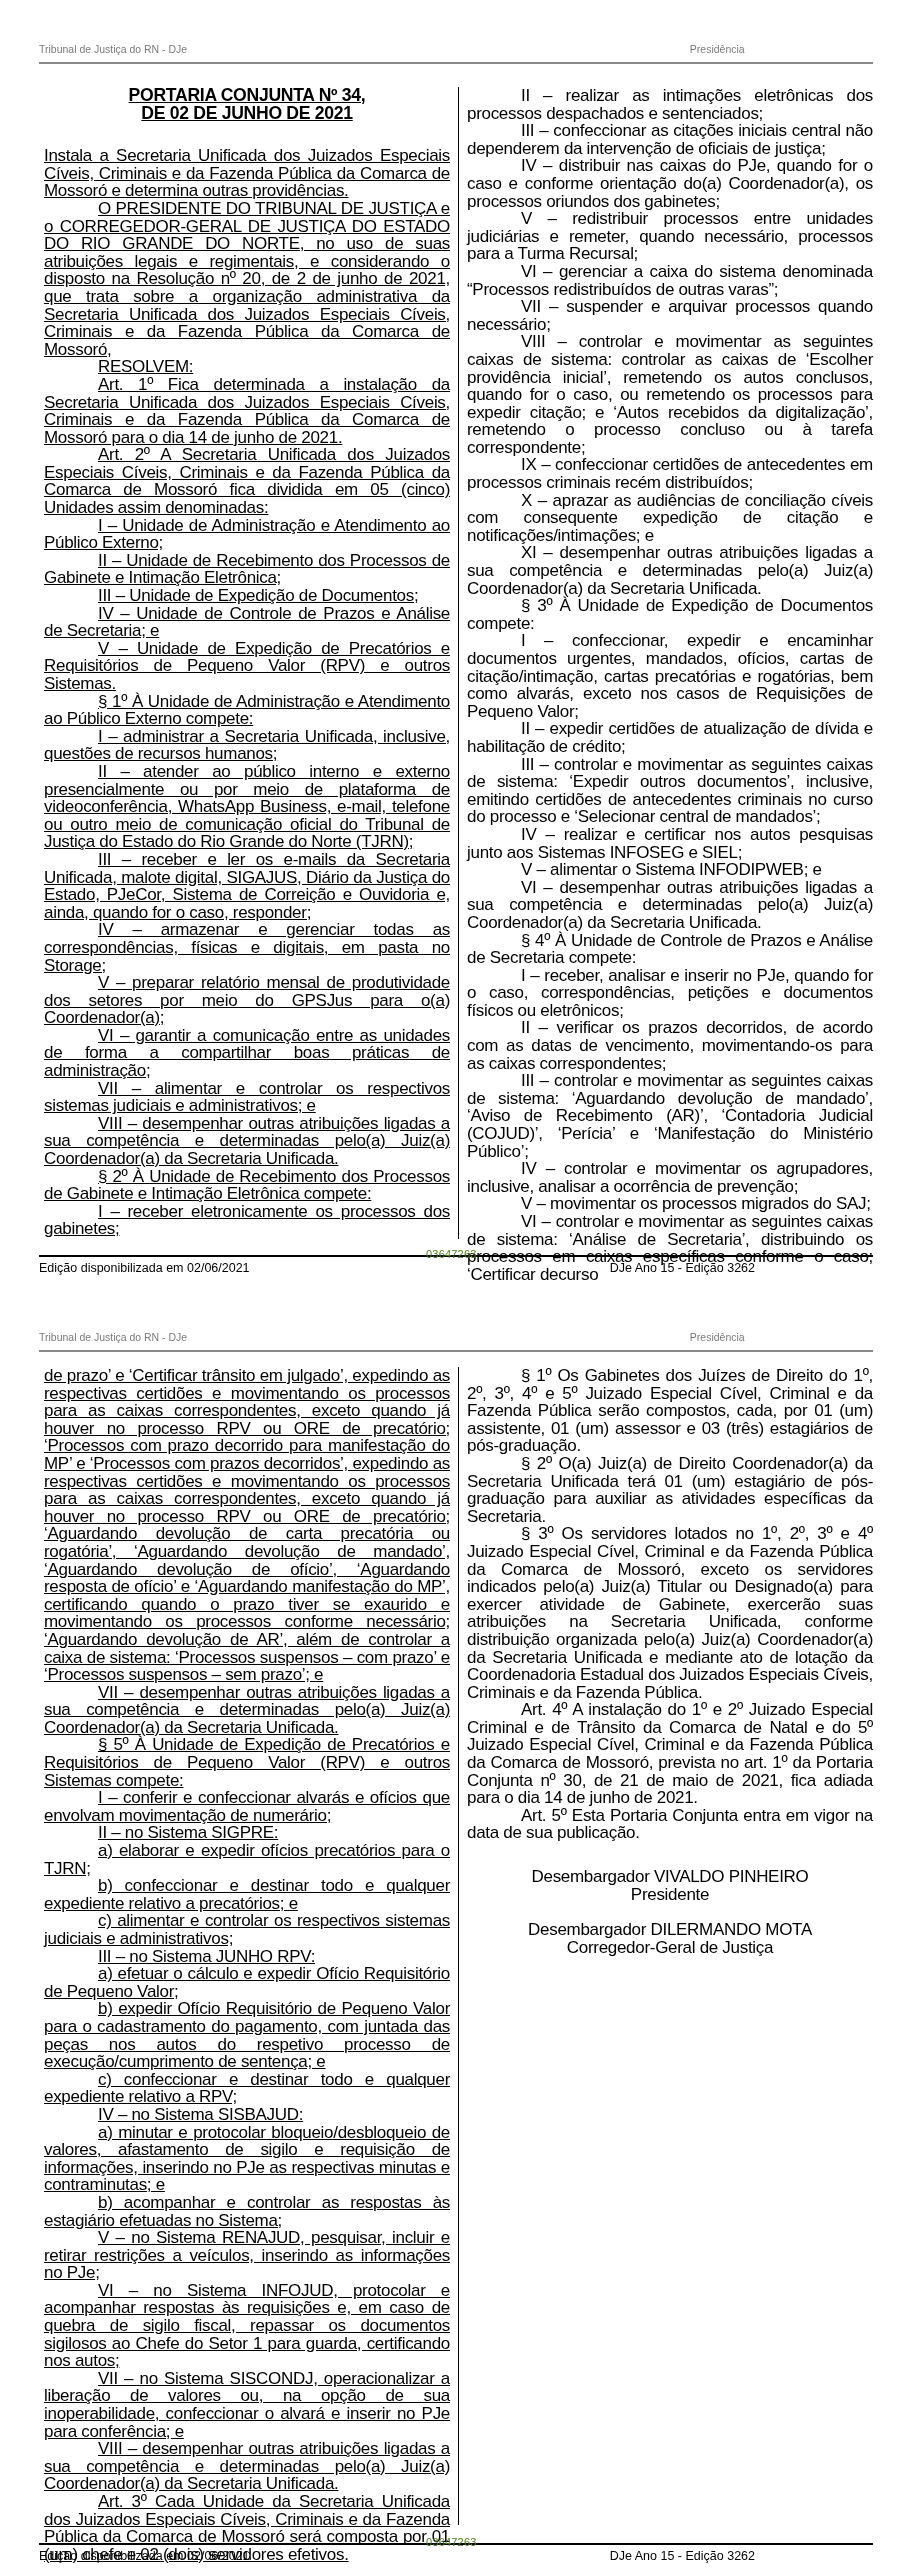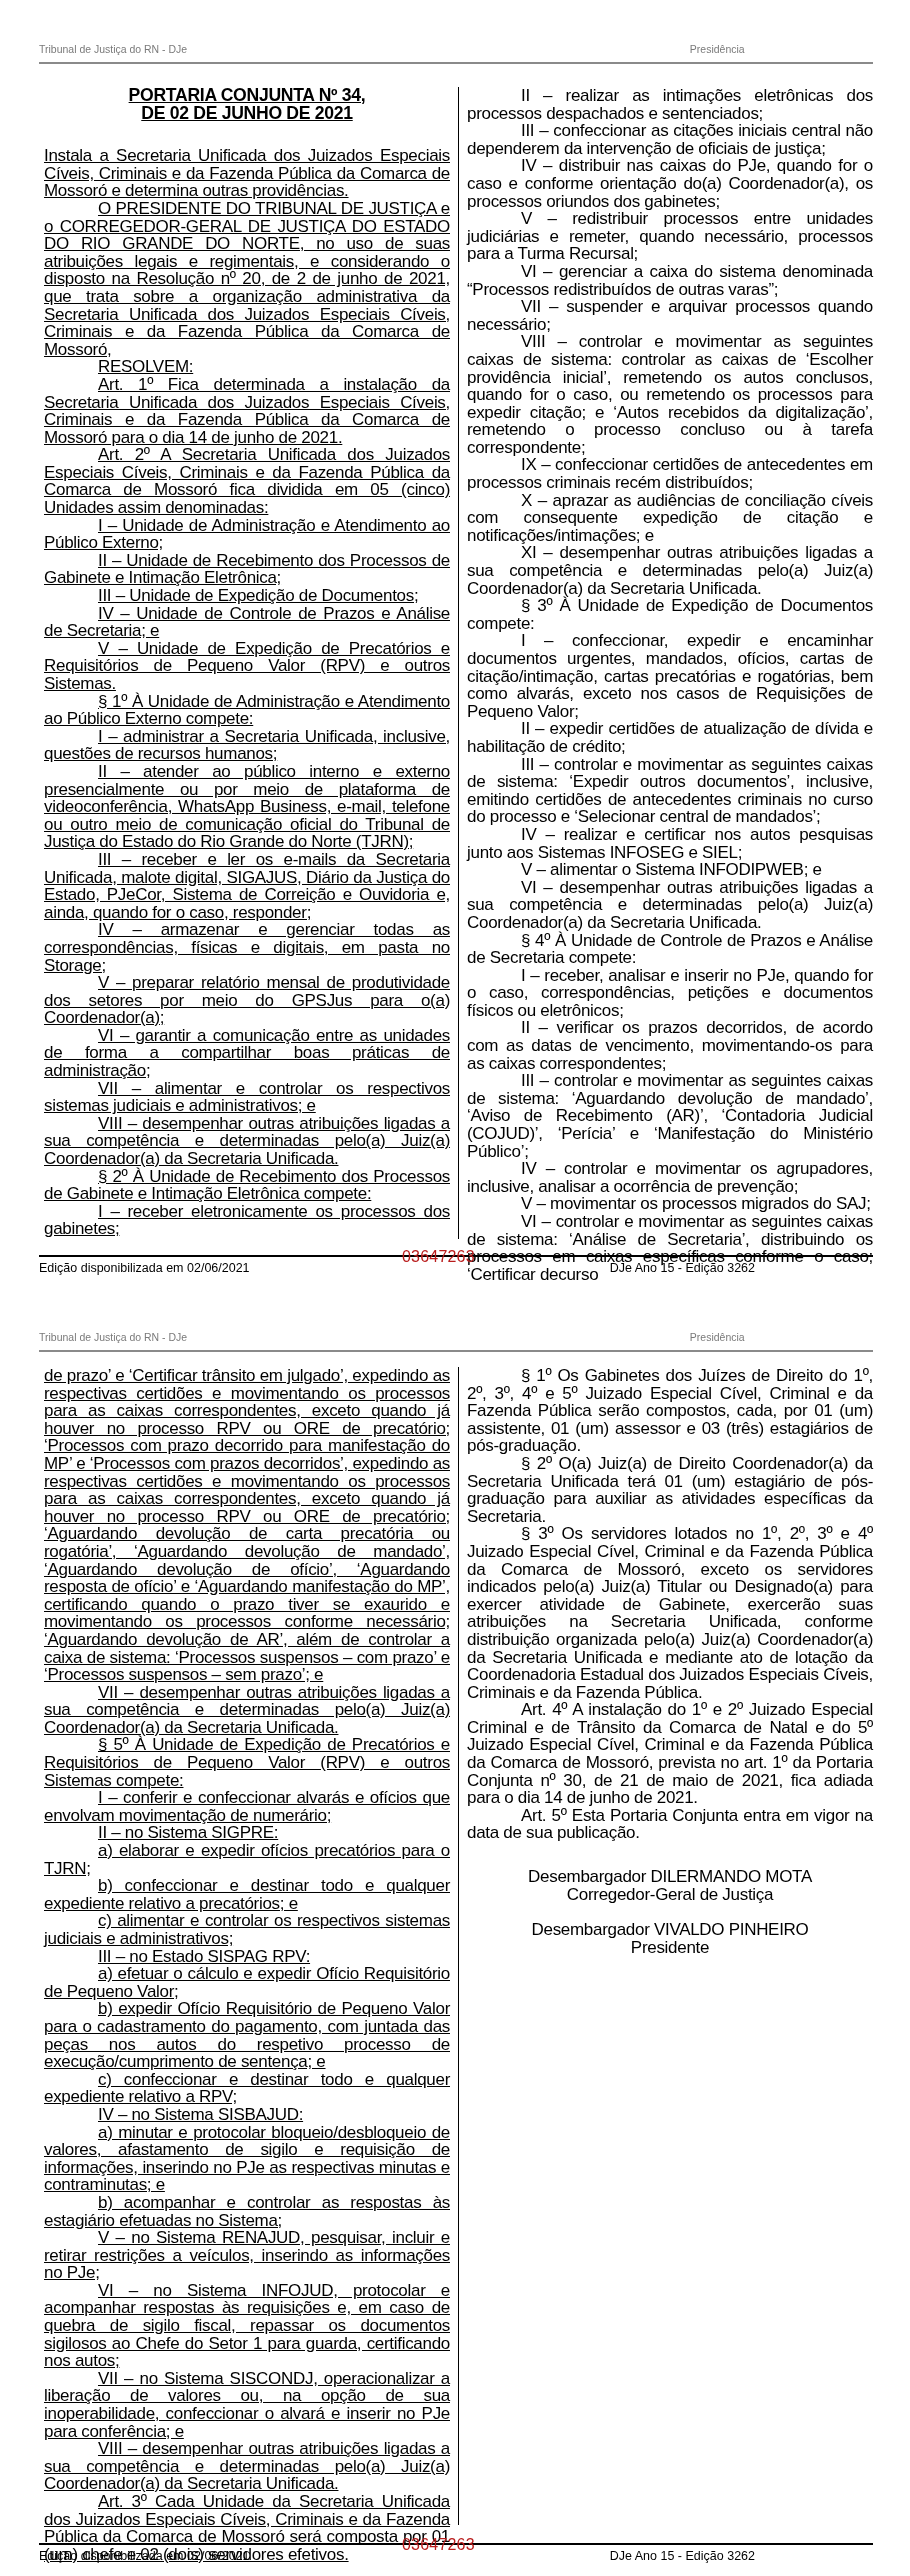--- a/index.html
+++ b/index.html
@@ -20,21 +20,21 @@
   .title-block { text-align: center; font-weight: bold; font-size: 17.6px; line-height: 17.6px; margin: 0 0 25px 0; padding-top: 0; }
   .title-block div { text-indent: 0; }
   .ementa { margin-left: 219px; text-indent: 0 !important; margin-bottom: 25px; }
   .signatures { text-align: center; margin-top: 26.4px; }
   .signatures .sig { margin-bottom: 17.6px; }
   .signatures div { text-indent: 0; }
   .foot-rule { position: absolute; left: 39px; width: 834px; height: 2.2px; background: #000; }
   .page-footer { position: absolute; left: 39px; right: 39px; font-size: 12.5px; color: #000; }
   .page-footer .pf-left { position: absolute; left: 0; top: 0; }
   .page-footer .pf-right { position: absolute; right: 22px; top: 0; margin-left: 27px; }
-  .watermark { position: absolute; left: 402px; font-size: 16px; color: #b91c1c; letter-spacing: 0.2px; }
+  .watermark { position: absolute; left: 426px; font-size: 11px; color: #4d7c0f; letter-spacing: 0.2px; }
 </style>
 </head>
 <body>
 
 <div class="page page-1">
   <div class="running-head">
     <span class="rh-left">Tribunal de Justiça do RN - DJe</span>
     <span class="rh-right">Presidência</span>
   </div>
   <div class="head-rule"></div>
@@ -118,21 +118,21 @@
   <div class="col col-left" style="top:79px;">
     <p class="cont">de prazo’ e ‘Certificar trânsito em julgado’, expedindo as respectivas certidões e movimentando os processos para as caixas correspondentes, exceto quando já houver no processo RPV ou ORE de precatório; ‘Processos com prazo decorrido para manifestação do MP’ e ‘Processos com prazos decorridos’, expedindo as respectivas certidões e movimentando os processos para as caixas correspondentes, exceto quando já houver no processo RPV ou ORE de precatório; ‘Aguardando devolução de carta precatória ou rogatória’, ‘Aguardando devolução de mandado’, ‘Aguardando devolução de ofício’, ‘Aguardando resposta de ofício’ e ‘Aguardando manifestação do MP’, certificando quando o prazo tiver se exaurido e movimentando os processos conforme necessário; ‘Aguardando devolução de AR’, além de controlar a caixa de sistema: ‘Processos suspensos – com prazo’ e ‘Processos suspensos – sem prazo’; e</p>
     <div>
         <p>VII – desempenhar outras atribuições ligadas a sua competência e determinadas pelo(a) Juiz(a) Coordenador(a) da Secretaria Unificada.</p>
         <p>§ 5º À Unidade de Expedição de Precatórios e Requisitórios de Pequeno Valor (RPV) e outros Sistemas compete:</p>
         <p>I – conferir e confeccionar alvarás e ofícios que envolvam movimentação de numerário;</p>
         <p>II – no Sistema SIGPRE:</p>
         <p>a) elaborar e expedir ofícios precatórios para o TJRN;</p>
         <p>b) confeccionar e destinar todo e qualquer expediente relativo a precatórios; e</p>
         <p>c) alimentar e controlar os respectivos sistemas judiciais e administrativos;</p>
-        <p>III – no Estado SISPAG RPV:</p>
+        <p>III – no Sistema JUNHO RPV:</p>
         <p>a) efetuar o cálculo e expedir Ofício Requisitório de Pequeno Valor;</p>
         <p>b) expedir Ofício Requisitório de Pequeno Valor para o cadastramento do pagamento, com juntada das peças nos autos do respetivo processo de execução/cumprimento de sentença; e</p>
         <p>c) confeccionar e destinar todo e qualquer expediente relativo a RPV;</p>
         <p>IV – no Sistema SISBAJUD:</p>
         <p>a) minutar e protocolar bloqueio/desbloqueio de valores, afastamento de sigilo e requisição de informações, inserindo no PJe as respectivas minutas e contraminutas; e</p>
         <p>b) acompanhar e controlar as respostas às estagiário efetuadas no Sistema;</p>
         <p>V – no Sistema RENAJUD, pesquisar, incluir e retirar restrições a veículos, inserindo as informações no PJe;</p>
         <p>VI – no Sistema INFOJUD, protocolar e acompanhar respostas às requisições e, em caso de quebra de sigilo fiscal, repassar os documentos sigilosos ao Chefe do Setor 1 para guarda, certificando nos autos;</p>
         <p>VII – no Sistema SISCONDJ, operacionalizar a liberação de valores ou, na opção de sua inoperabilidade, confeccionar o alvará e inserir no PJe para conferência; e</p>
         <p>VIII – desempenhar outras atribuições ligadas a sua competência e determinadas pelo(a) Juiz(a) Coordenador(a) da Secretaria Unificada.</p>
@@ -145,26 +145,26 @@
   <div class="col col-right" style="top:79px;">
     <div>
         <p>§ 1º Os Gabinetes dos Juízes de Direito do 1º, 2º, 3º, 4º e 5º Juizado Especial Cível, Criminal e da Fazenda Pública serão compostos, cada, por 01 (um) assistente, 01 (um) assessor e 03 (três) estagiários de pós-graduação.</p>
         <p>§ 2º O(a) Juiz(a) de Direito Coordenador(a) da Secretaria Unificada terá 01 (um) estagiário de pós-graduação para auxiliar as atividades específicas da Secretaria.</p>
         <p>§ 3º Os servidores lotados no 1º, 2º, 3º e 4º Juizado Especial Cível, Criminal e da Fazenda Pública da Comarca de Mossoró, exceto os servidores indicados pelo(a) Juiz(a) Titular ou Designado(a) para exercer atividade de Gabinete, exercerão suas atribuições na Secretaria Unificada, conforme distribuição organizada pelo(a) Juiz(a) Coordenador(a) da Secretaria Unificada e mediante ato de lotação da Coordenadoria Estadual dos Juizados Especiais Cíveis, Criminais e da Fazenda Pública.</p>
         <p>Art. 4º A instalação do 1º e 2º Juizado Especial Criminal e de Trânsito da Comarca de Natal e do 5º Juizado Especial Cível, Criminal e da Fazenda Pública da Comarca de Mossoró, prevista no art. 1º da Portaria Conjunta nº 30, de 21 de maio de 2021, fica adiada para o dia 14 de junho de 2021.</p>
         <p>Art. 5º Esta Portaria Conjunta entra em vigor na data de sua publicação.</p>
       </div>
     <div class="signatures">
       <div class="sig">
+        <div>Desembargador VIVALDO PINHEIRO</div>
+        <div>Presidente</div>
+      </div>
+      <div class="sig">
         <div>Desembargador DILERMANDO MOTA</div>
         <div>Corregedor-Geral de Justiça</div>
-      </div>
-      <div class="sig">
-        <div>Desembargador VIVALDO PINHEIRO</div>
-        <div>Presidente</div>
       </div>
     </div>
   </div>
 
   <div class="foot-rule" style="top:1255px;"></div>
   <div class="watermark" style="top:1248px;">03647263</div>
   <div class="page-footer" style="top:1261px;">
     <span class="pf-left">Edição disponibilizada em  02/06/2021</span>
     <span class="pf-right">DJe Ano 15 - Edição 3262</span>
   </div>

